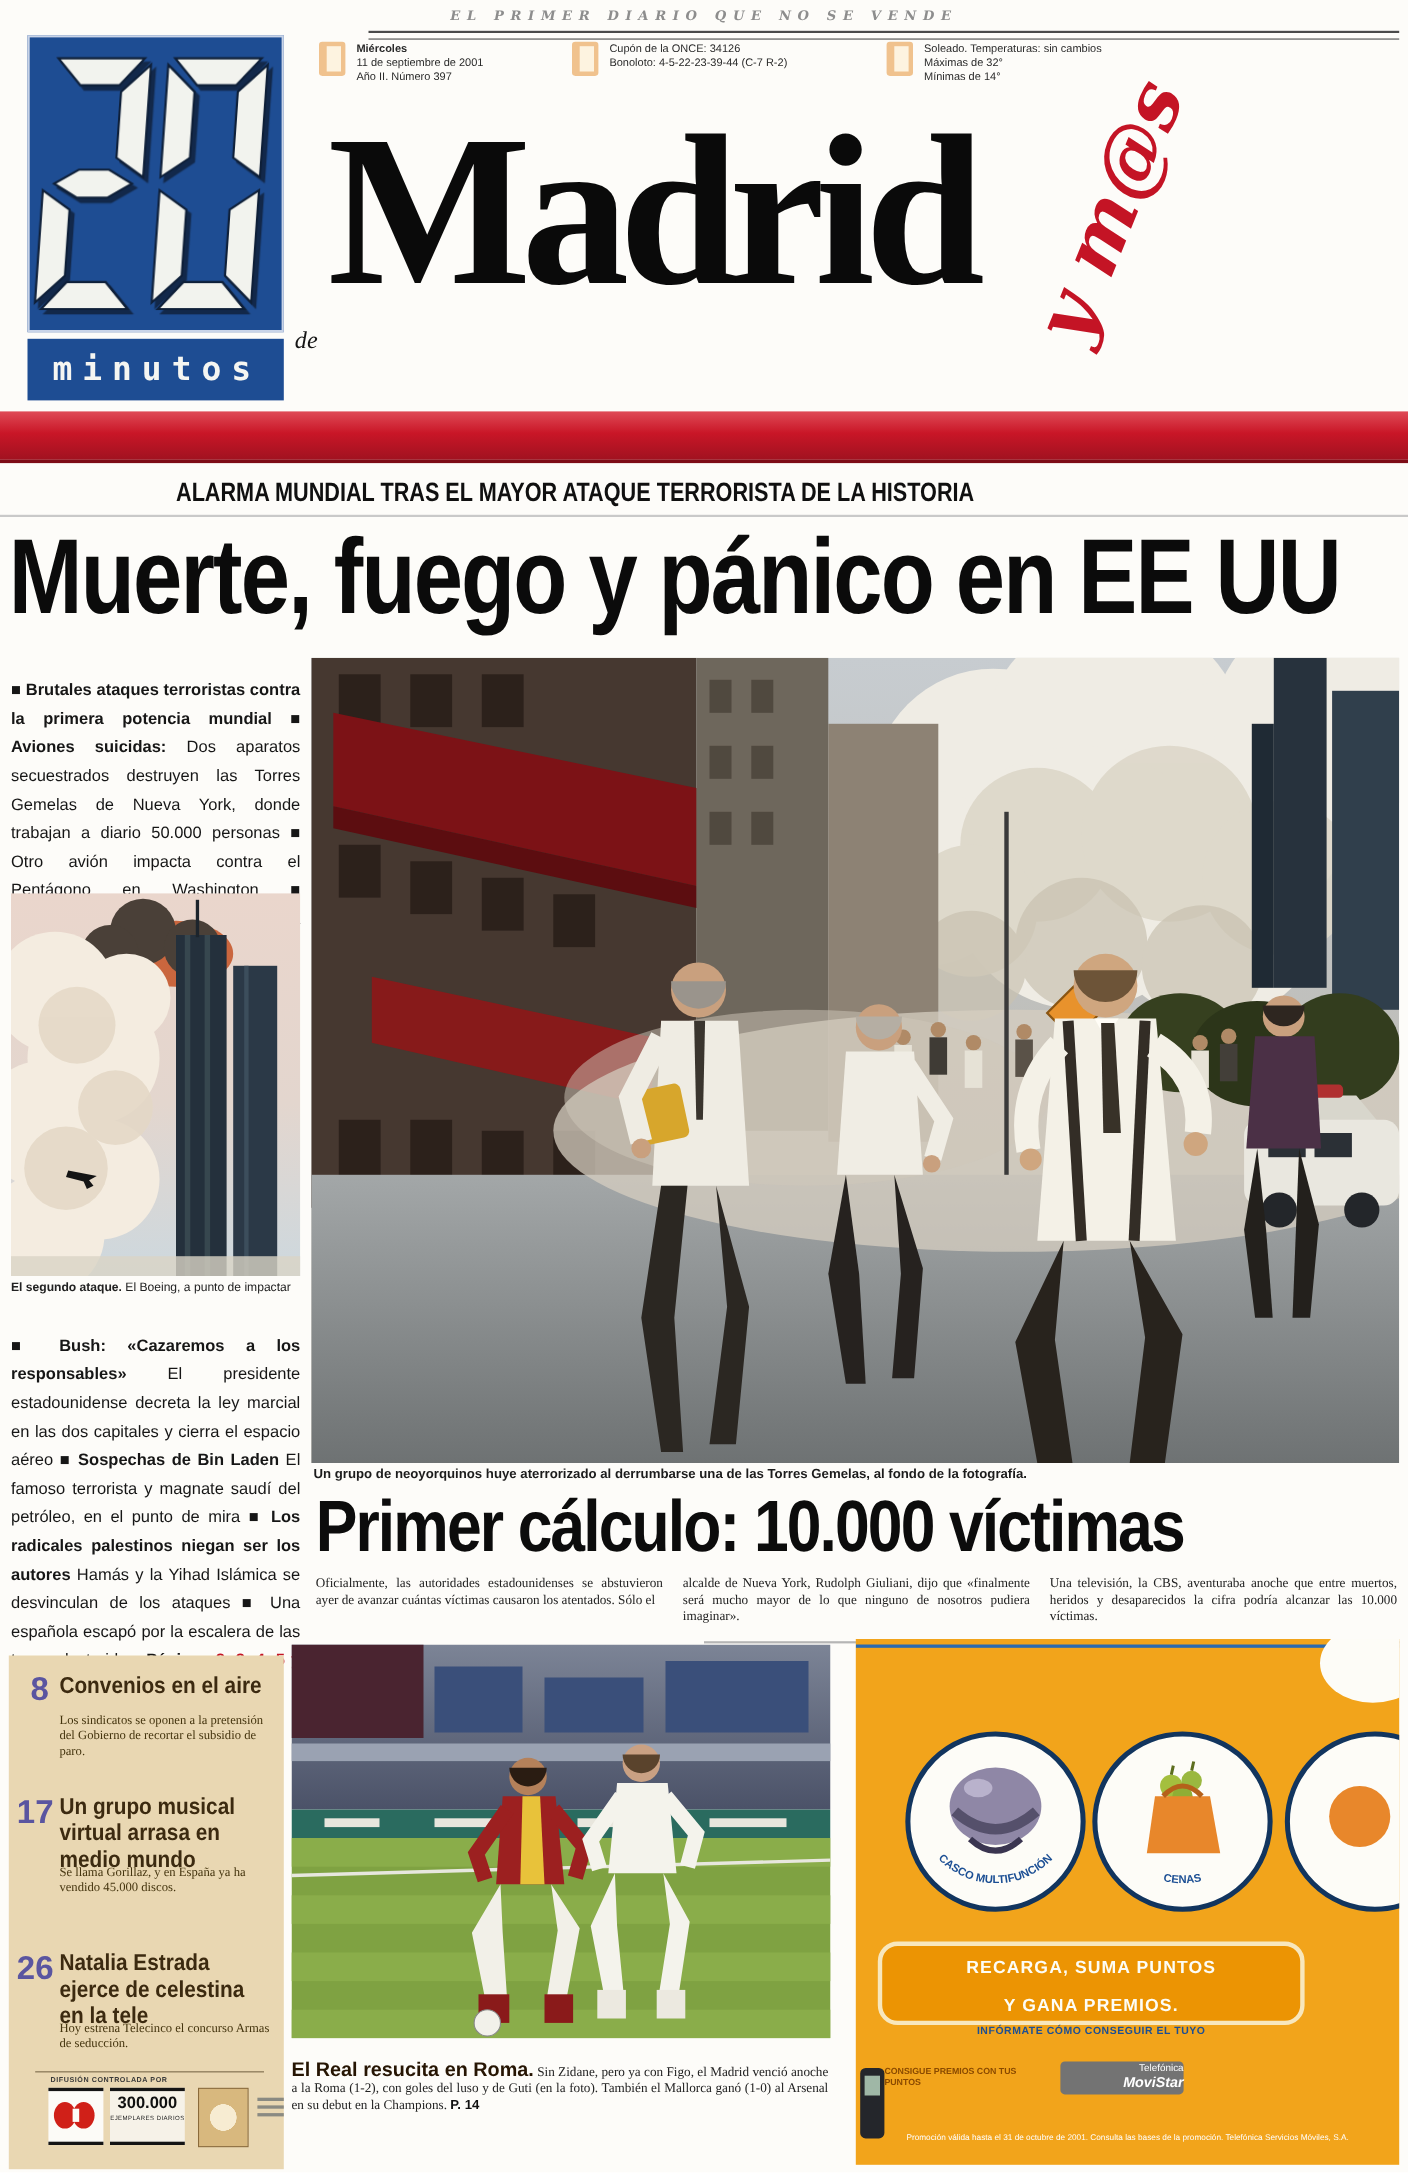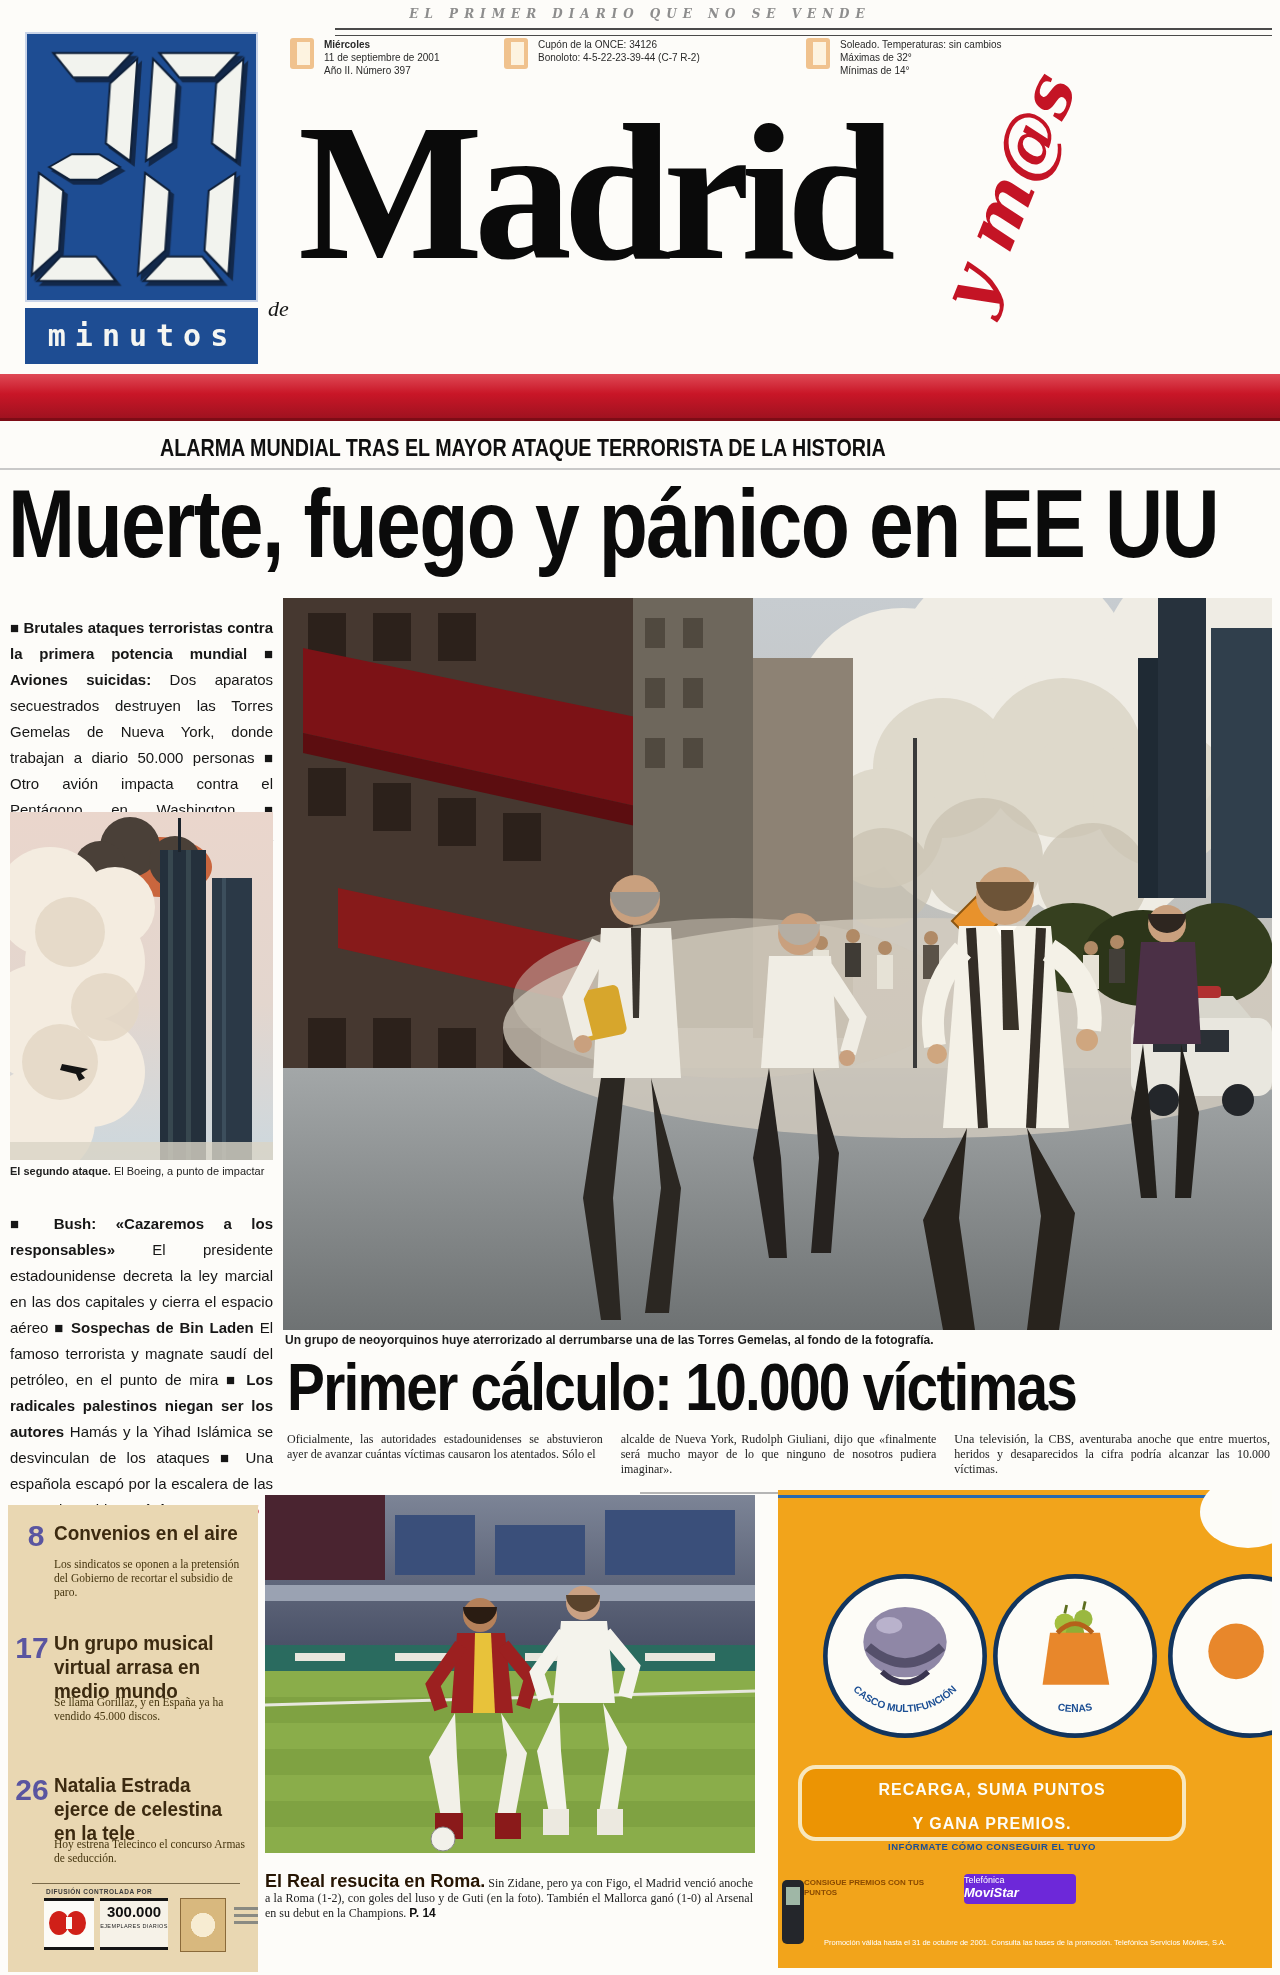--- a/index.html
+++ b/index.html
@@ -18,21 +18,21 @@
                 letter-spacing:9px;text-align:center;line-height:56px;padding-left:2px;box-sizing:border-box;}
   .logo-de{left:268px;top:296px;font-family:"Liberation Serif",serif;font-style:italic;
            font-size:22px;color:#151515;}
 
   .masthead-title{left:298px;top:94px;font-family:"Liberation Serif",serif;font-weight:bold;
                   font-size:196px;line-height:1;letter-spacing:-9px;color:#0a0a0a;white-space:nowrap;z-index:3;}
   .masthead-script{left:884px;top:150px;font-family:"DejaVu Serif",serif;font-style:italic;font-weight:bold;
                    font-size:70px;color:#c41425;transform:rotate(-68deg);transform-origin:center;z-index:5;white-space:nowrap;}
 
   .infobox{top:38px;display:flex;z-index:2;}
-  .ib1{left:290px;} .ib2{left:504px;} .ib3{left:806px;}
+  .ib1{left:290px;} .ib2{left:520px;} .ib3{left:806px;}
   .ib-icon{width:24px;height:31px;background:#f0c28e;border-radius:3px;position:relative;flex:0 0 auto;}
   .ib-icon::after{content:"";position:absolute;left:7px;top:4px;width:13px;height:23px;background:#fdf3e0;}
   .ib-text{margin-left:10px;font-size:10px;line-height:13px;color:#2a2a2a;}
   .ib-text .l1{font-weight:bold;}
 
   .redbar{left:0;top:374px;width:1280px;height:44px;
           background:linear-gradient(#df4a56 0%,#c91627 45%,#a01220 100%);border-bottom:3px solid #7d0c16;z-index:1;}
 
   .kicker{left:160px;top:434px;font-weight:bold;font-size:24px;color:#101010;white-space:nowrap;
           transform:scaleX(0.82);transform-origin:left;}
@@ -96,22 +96,22 @@
              background:linear-gradient(#3579c2,#1c4f94);font-weight:bold;font-style:italic;
              font-size:26px;line-height:40px;padding-left:16px;box-sizing:border-box;white-space:nowrap;}
   .ad-circle{position:absolute;top:78px;width:176px;height:176px;}
   .ac1{left:39px;} .ac2{left:209px;} .ac3{left:384px;}
   .ad-offer{position:absolute;left:20px;top:275px;width:388px;height:76px;background:#ec9403;
             border:4px solid #f8e7bd;border-radius:18px;box-sizing:border-box;text-align:center;color:#fdfdf6;}
   .ad-offer .o1{font-weight:bold;font-size:16px;letter-spacing:1px;margin-top:12px;}
   .ad-offer .o2{font-weight:bold;font-size:16px;letter-spacing:1px;margin-top:16px;}
   .ad-offer .os{font-weight:bold;font-size:9.5px;color:#1c4f94;margin-top:8px;letter-spacing:.5px;}
   .ad-note{position:absolute;left:26px;top:388px;width:152px;font-size:8px;font-weight:bold;color:#8a4a00;line-height:10px;}
-  .ad-brand{position:absolute;left:186px;top:384px;width:112px;height:30px;background:#6d28d9;border-radius:4px;
-            color:#fff;text-align:left;}
+  .ad-brand{position:absolute;left:186px;top:384px;width:112px;height:30px;background:#737373;border-radius:4px;
+            color:#fff;text-align:right;}
   .ad-brand .b1{font-size:9px;line-height:12px;}
   .ad-brand .b2{font-size:13px;font-weight:bold;font-style:italic;line-height:14px;}
   .ad-phone{position:absolute;left:4px;top:390px;width:22px;height:64px;background:#24262b;border-radius:5px;}
   .ad-phone::after{content:"";position:absolute;left:4px;top:7px;width:14px;height:18px;background:#9fb7a6;}
   .ad-legal{position:absolute;left:46px;top:448px;right:10px;font-size:7.5px;color:#fff;}
 </style>
 </head>
 <body>
 
 <div class="page">

